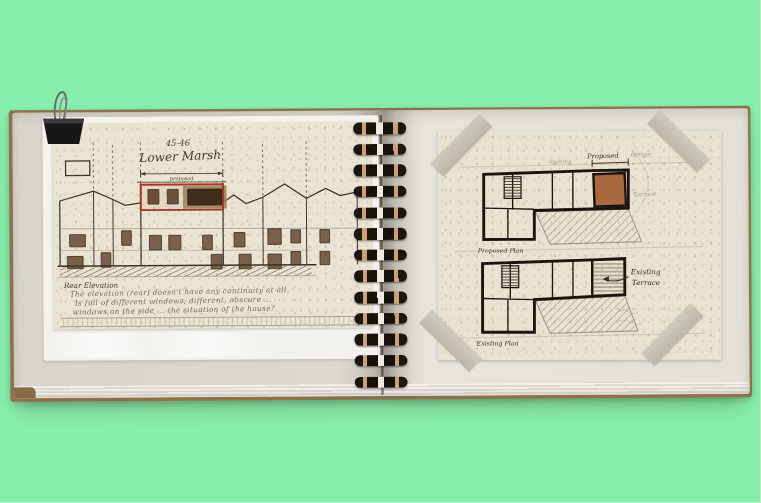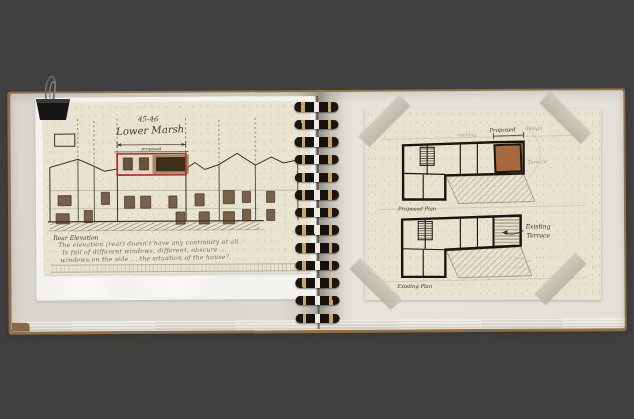--- a/index.html
+++ b/index.html
@@ -1,17 +1,17 @@
 <!DOCTYPE html>
 <html><head>
 <meta charset="utf-8">
 <style>
   html,body{margin:0;padding:0;background:#ffffff;}
   body{width:634px;height:419px;overflow:hidden;font-family:"DejaVu Serif",serif;}
-  .scene{position:relative;width:634px;height:419px;background:#404040;}
+  .scene{position:relative;width:634px;height:419px;background:#86efac;}
 
   
   .book{position:absolute;left:8px;top:90px;width:618px;height:243px;
         background:#8f6f4c;border-radius:3px;transform:rotate(-0.35deg);
         box-shadow:0 12px 16px -7px rgba(70,60,45,.35),0 2px 5px rgba(0,0,0,.18);}
   .pages{position:absolute;left:3px;top:2px;right:2px;bottom:3px;border-radius:2px;overflow:hidden;
         background:linear-gradient(90deg,#d8d5cd 0,#dcd9d1 44%,#c7c4bc 50%,#e7e4dc 56%,#e3e0d8 100%);}
   .pages::after{content:"";position:absolute;inset:0;pointer-events:none;
         box-shadow:inset 0 4px 8px rgba(120,110,92,.18), inset 0 -3px 6px rgba(120,110,92,.14);}
   .page-stack{position:absolute;left:0;right:0;bottom:0;height:10px;opacity:.95;

